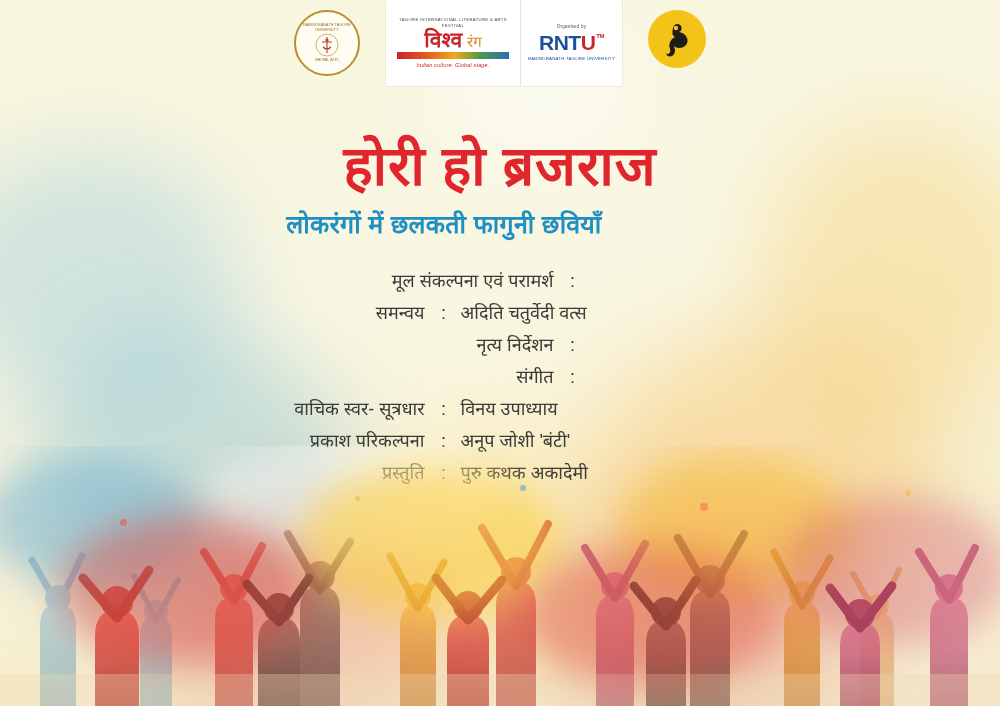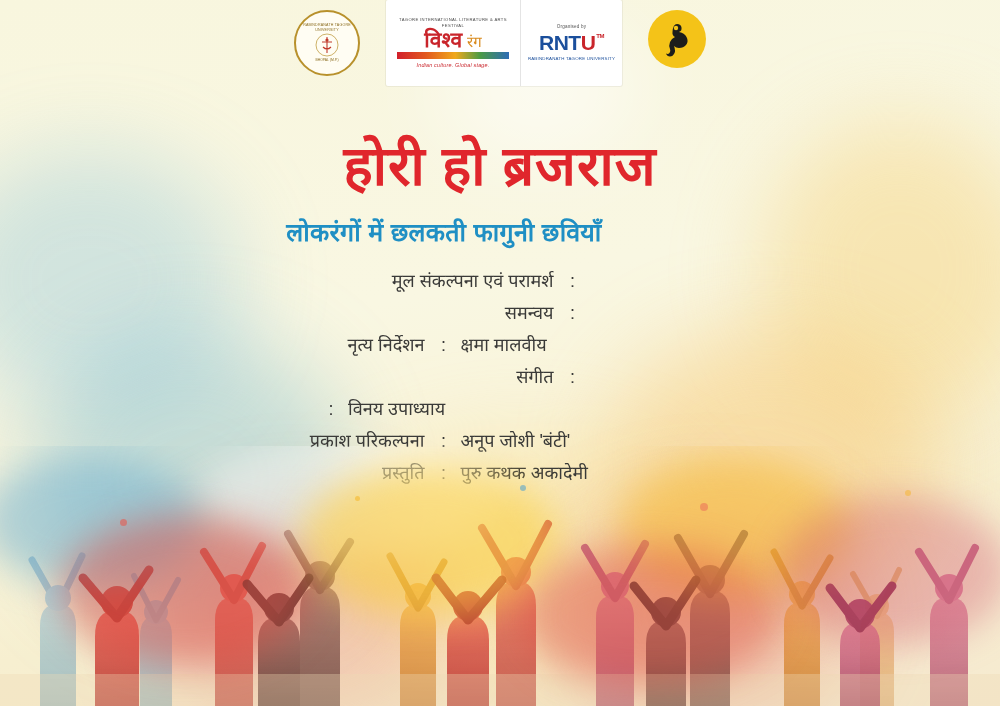--- a/index.html
+++ b/index.html
@@ -207,21 +207,21 @@
     width: 1000px;
     text-align: center;
     font-size: 55px;
     font-weight: bold;
     color: #e0262c;
     letter-spacing: 1px;
     line-height: 1.1;
   }
   .title-sub {
     position: absolute;
-    top: 214px;
+    top: 206px;
     left: 0;
     width: 888px;
     text-align: center;
     font-size: 25px;
     font-weight: bold;
     color: #1f8fc4;
     letter-spacing: .3px;
   }
 
   
@@ -348,31 +348,32 @@
   <div class="title-sub">लोकरंगों में छलकती फागुनी छवियाँ</div>
 
   <div class="credits">
     <div class="credit-row">
       <span class="credit-role">मूल संकल्पना एवं परामर्श</span>
       <span class="credit-colon">:</span>
     </div>
     <div class="credit-row">
       <span class="credit-role">समन्वय</span>
       <span class="credit-colon">:</span>
+      <span class="credit-name">अदिति चतुर्वेदी वत्स</span>
     </div>
     <div class="credit-row">
       <span class="credit-role">नृत्य निर्देशन</span>
       <span class="credit-colon">:</span>
-      <span class="credit-name">क्षमा मालवीय</span>
     </div>
     <div class="credit-row">
       <span class="credit-role">संगीत</span>
       <span class="credit-colon">:</span>
     </div>
     <div class="credit-row">
+      <span class="credit-role">वाचिक स्वर- सूत्रधार</span>
       <span class="credit-colon">:</span>
       <span class="credit-name">विनय उपाध्याय</span>
     </div>
     <div class="credit-row">
       <span class="credit-role">प्रकाश परिकल्पना</span>
       <span class="credit-colon">:</span>
       <span class="credit-name">अनूप जोशी 'बंटी'</span>
     </div>
     <div class="credit-row">
       <span class="credit-role">प्रस्तुति</span>

